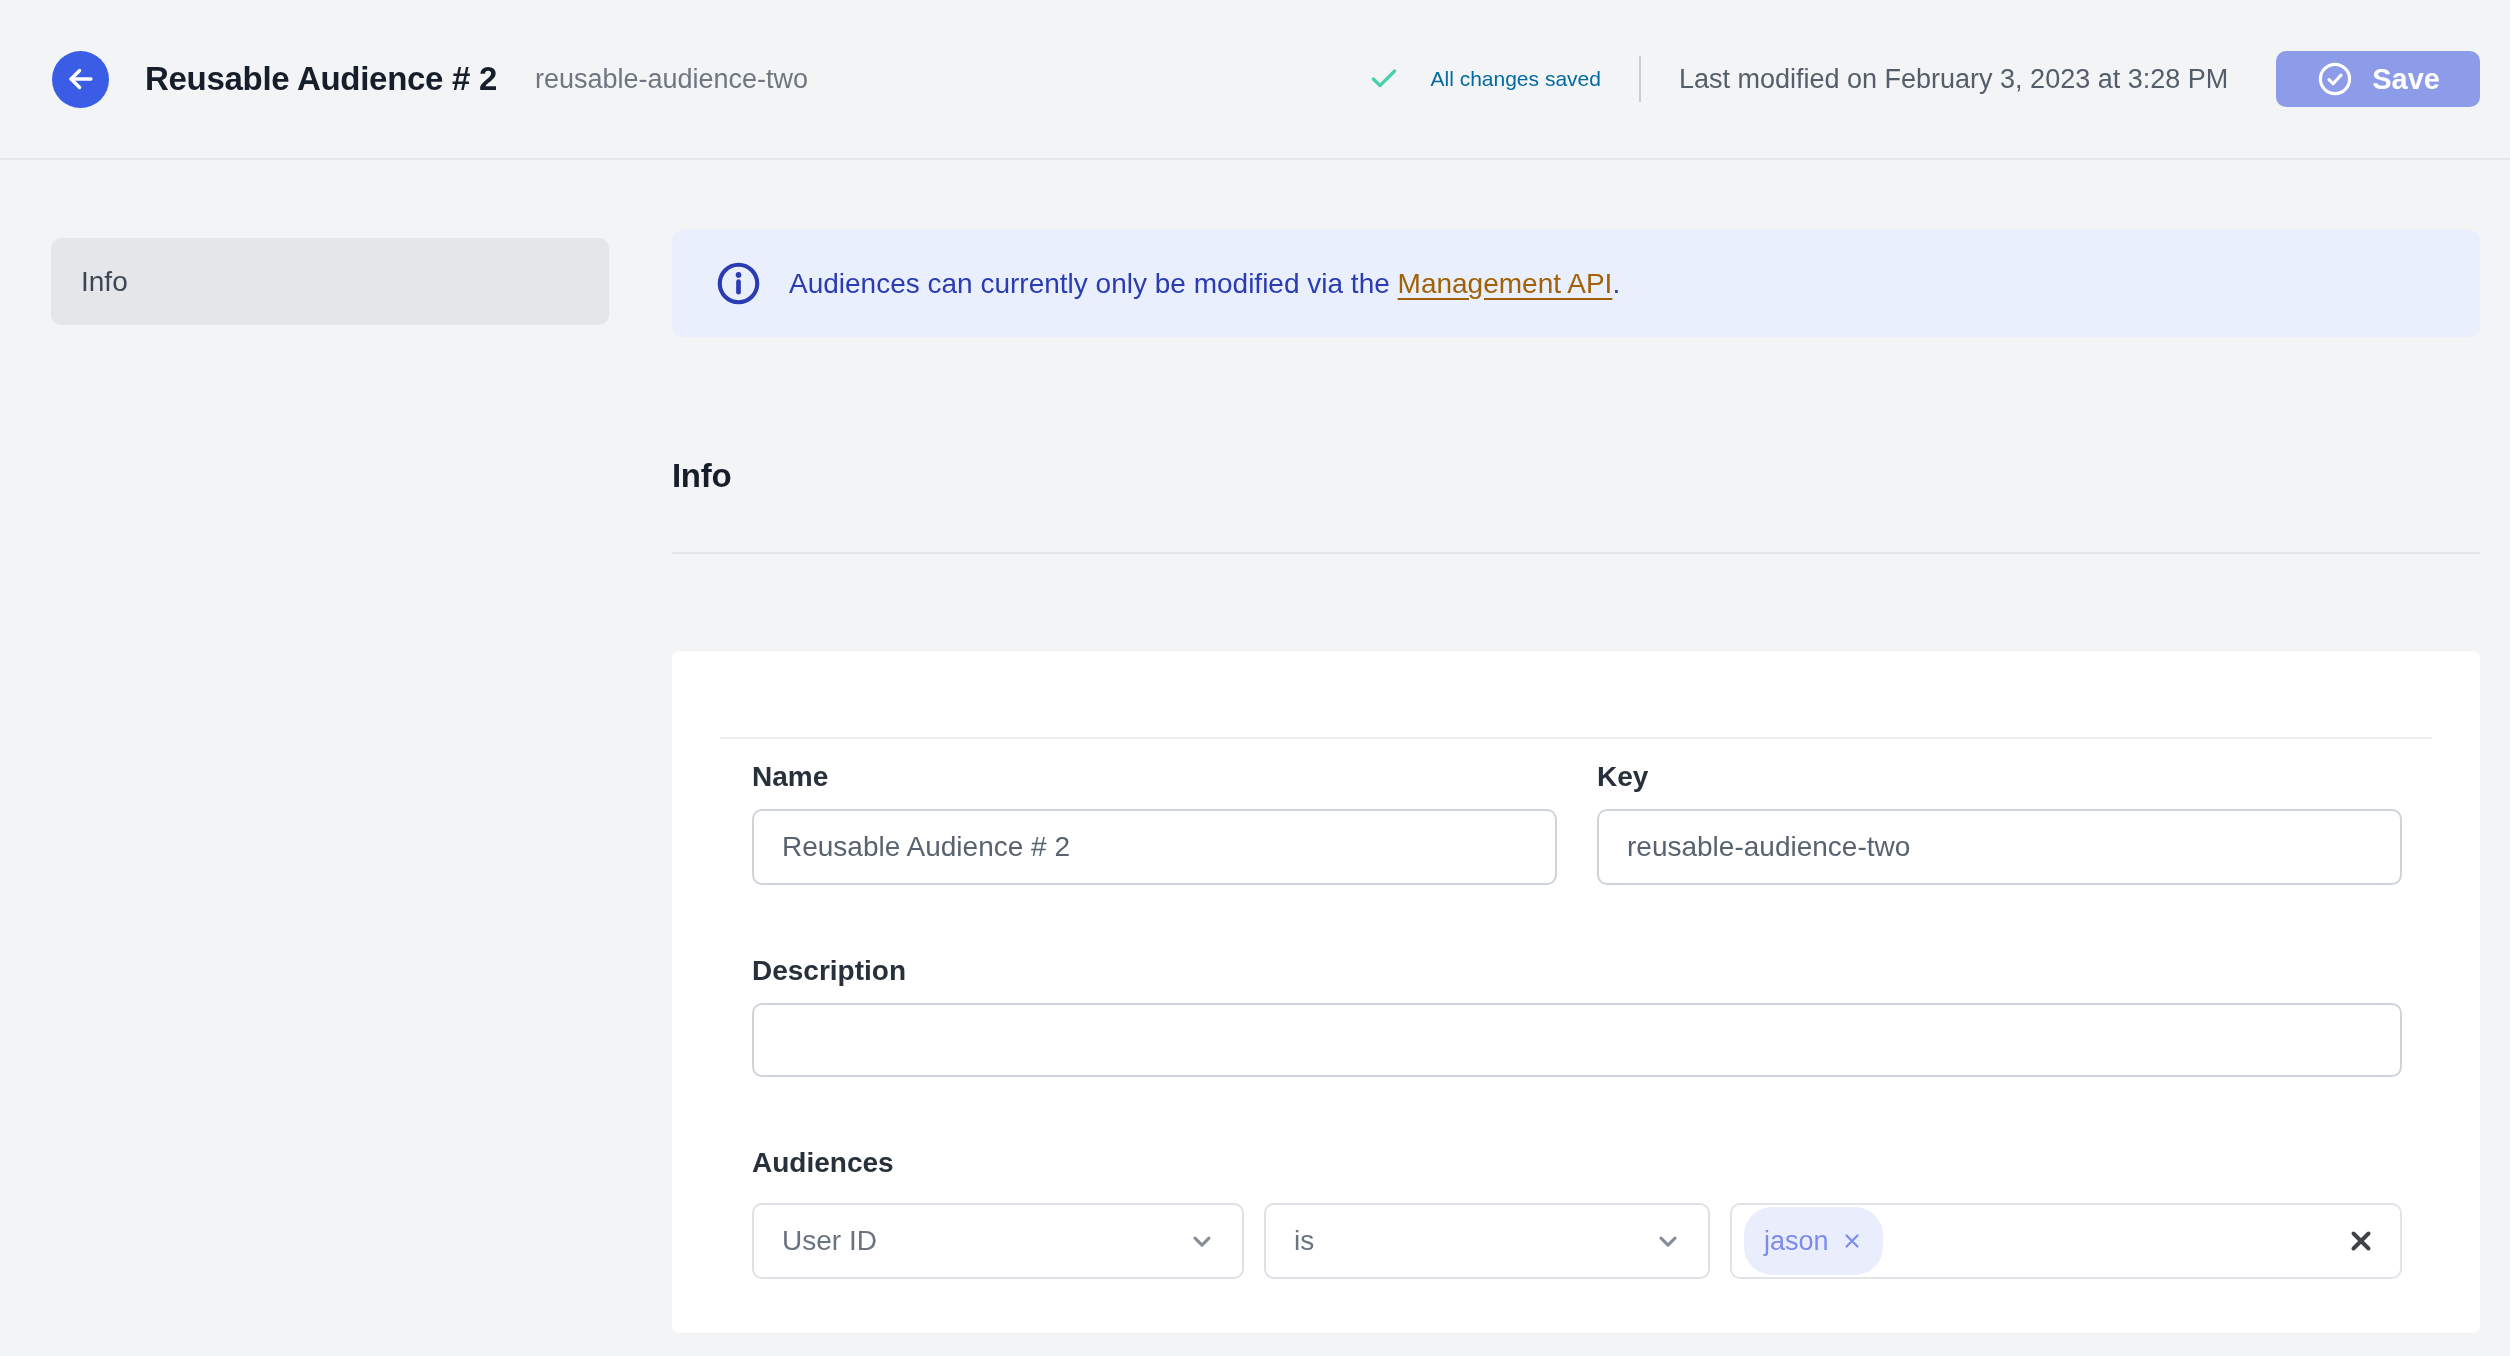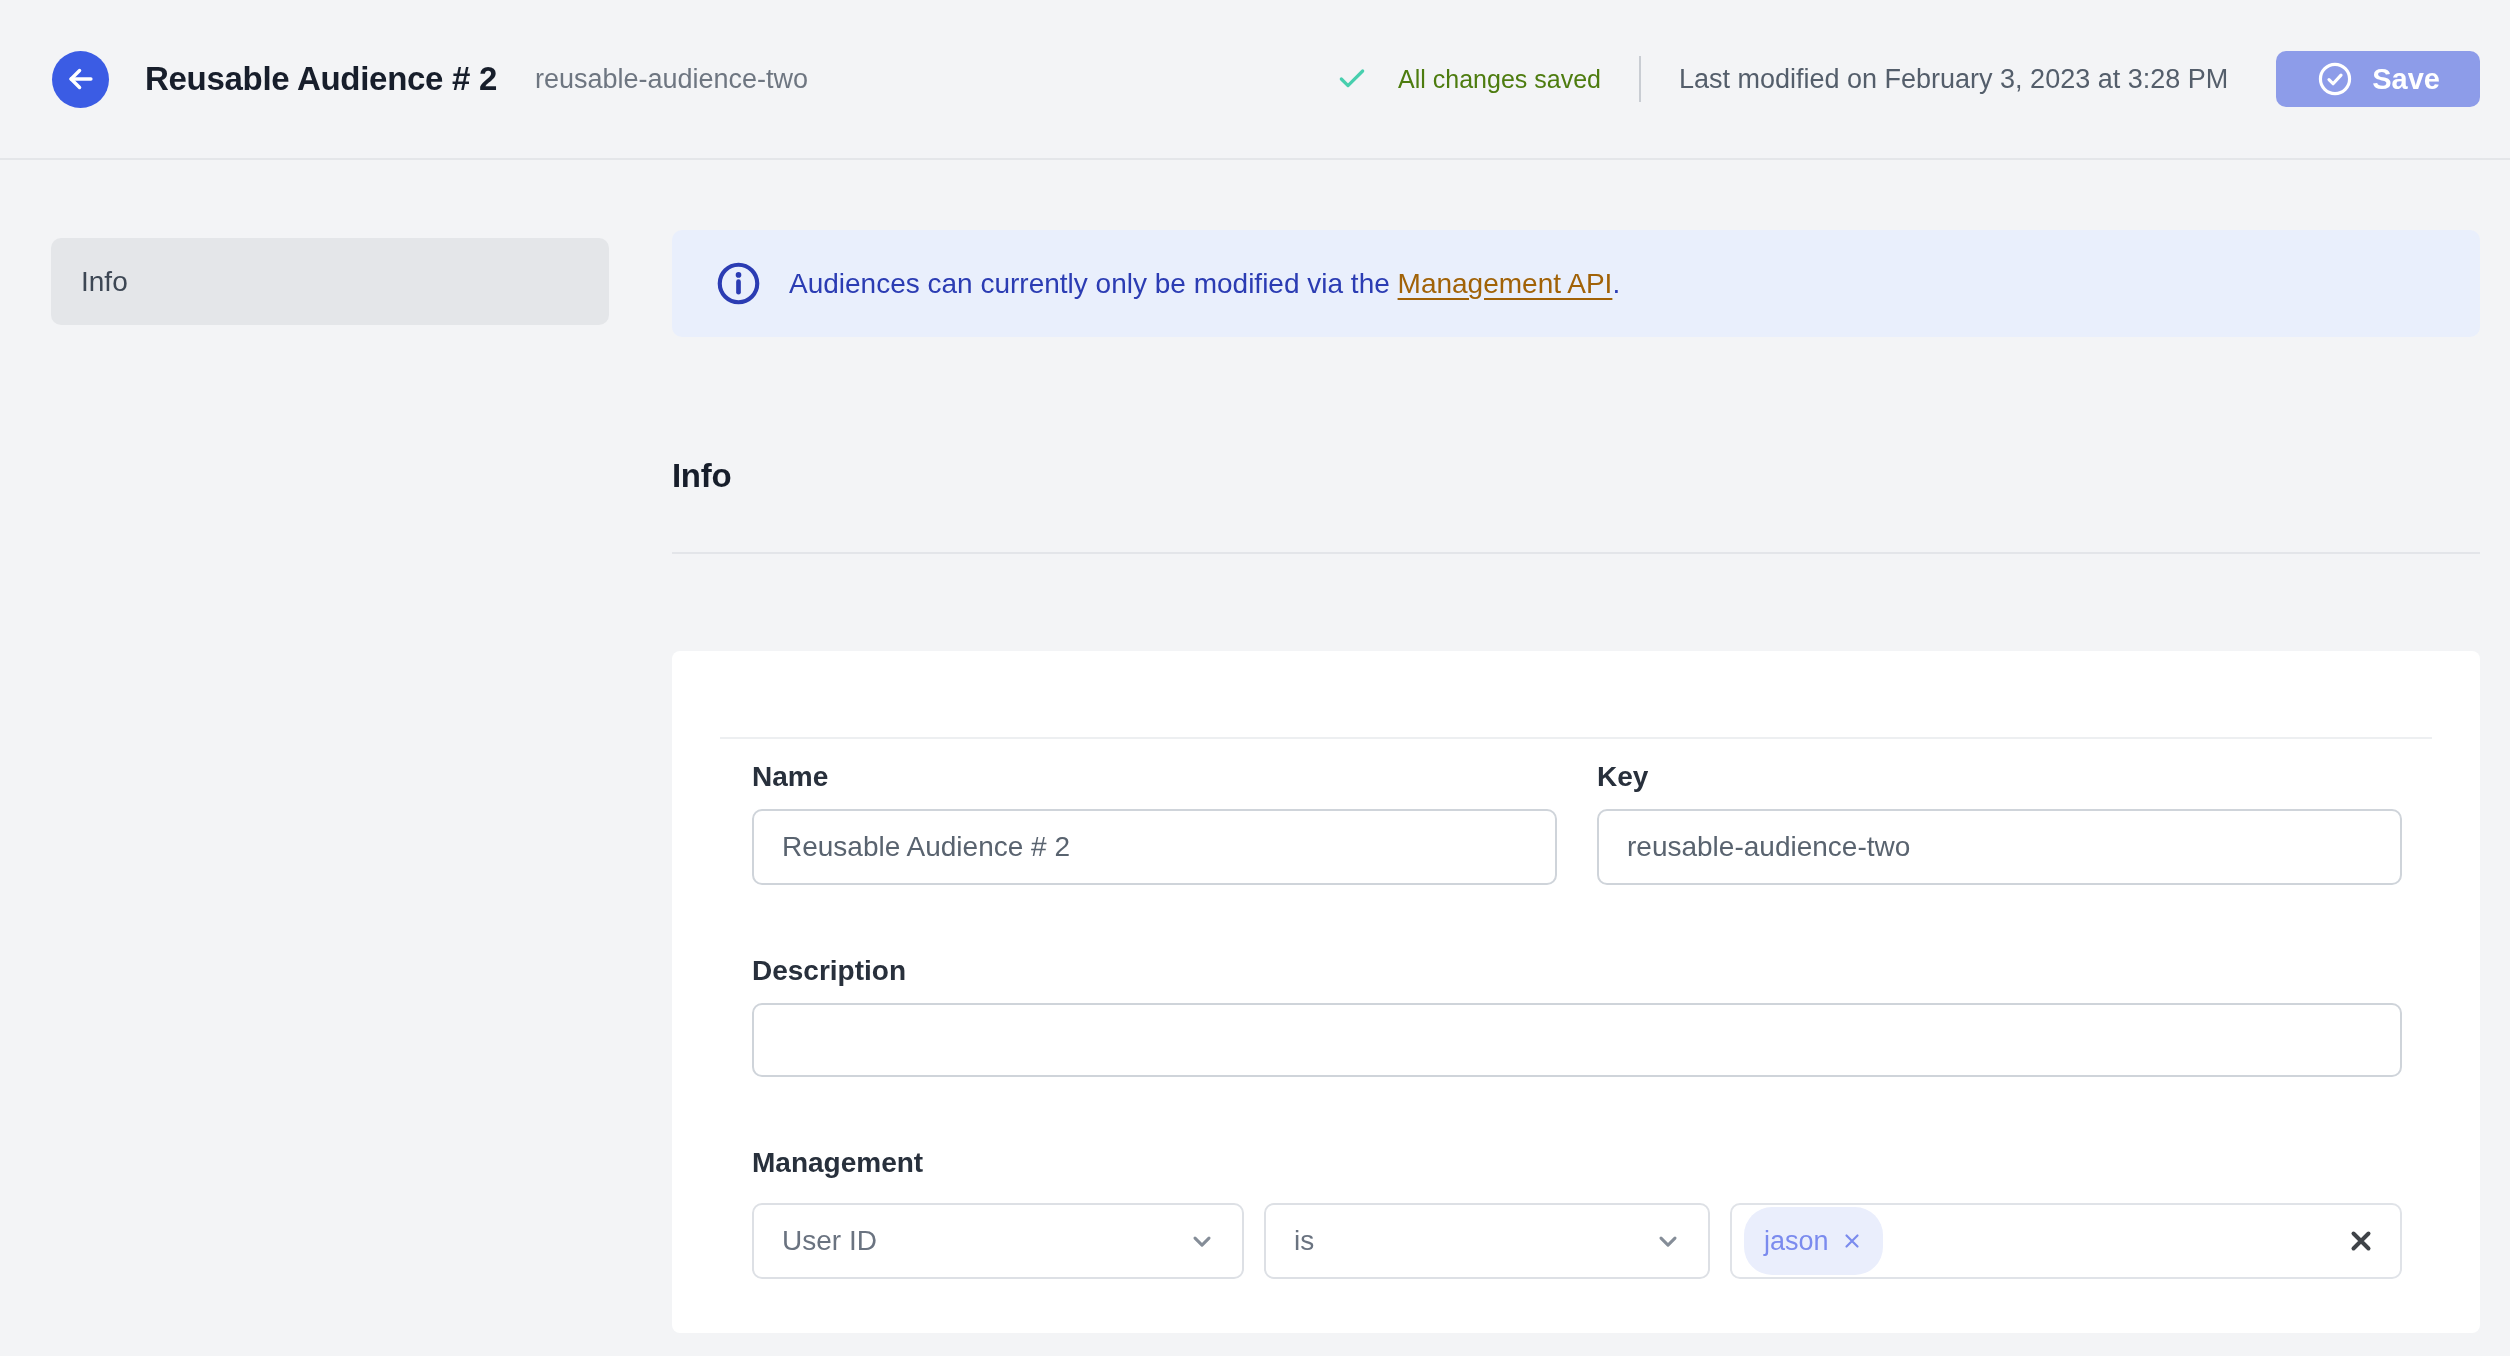--- a/index.html
+++ b/index.html
@@ -22,21 +22,21 @@
   }
   .back-btn {
     width: 57px; height: 57px; border-radius: 50%;
     background: #3b5ce4; border: none; cursor: pointer;
     display: flex; align-items: center; justify-content: center;
     flex: 0 0 auto;
   }
   .page-title { font-size: 33px; font-weight: 700; color: #171e2b; margin-left: 36px; letter-spacing: -0.3px; white-space: nowrap; }
   .page-key { font-size: 27px; color: #6e7681; margin-left: 38px; white-space: nowrap; }
   .topbar .spacer { flex: 1 1 auto; }
-  .saved-status { display: flex; align-items: center; gap: 30px; font-size: 25px; color: #4d7c0f; white-space: nowrap; }
+  .saved-status { display: flex; align-items: center; gap: 30px; font-size: 21px; color: #0369a1; white-space: nowrap; }
   .v-divider { width: 2px; height: 46px; background: #c9cdd3; margin: 0 38px; flex: 0 0 auto; }
   .last-modified { font-size: 27px; color: #545e6b; white-space: nowrap; }
   .save-btn {
     margin-left: 48px; height: 56px; padding: 0 40px;
     background: #8d9ce9; color: #ffffff; border: none; border-radius: 10px;
     font-family: inherit; font-size: 29px; font-weight: 700;
     display: flex; align-items: center; gap: 18px; cursor: pointer;
     flex: 0 0 auto;
   }
 
@@ -174,21 +174,21 @@
               <input class="text-input" type="text" value="reusable-audience-two" style="">
             </div>
           </div>
 
           <div class="row-gap">
             <label class="field-label">Description</label>
             <input class="text-input" type="text" style="height: 74px;" value="">
           </div>
 
           <div class="row-gap">
-            <label class="field-label def-label">Management</label>
+            <label class="field-label def-label">Audiences</label>
             <div class="def-row">
               <div class="select-box">
                 <span class="select-value">User ID</span>
                 <span style="display:flex">
                   <svg width="28" height="28" viewBox="0 0 24 24" fill="none" stroke="#858d98" stroke-width="2.6" stroke-linecap="round" stroke-linejoin="round">
                       <path d="M6 9.5l6 6 6-6"></path>
                     </svg>
                 </span>
               </div>
               <div class="select-box">

